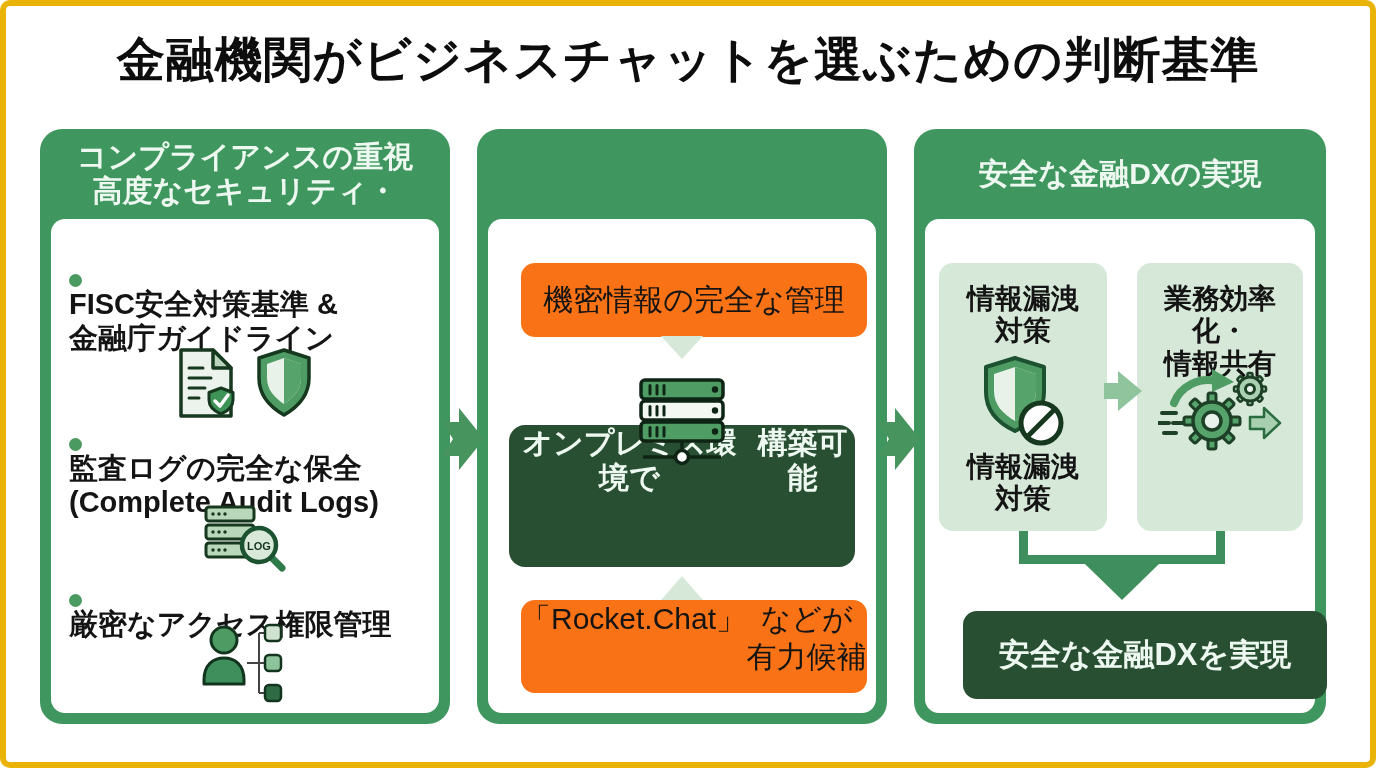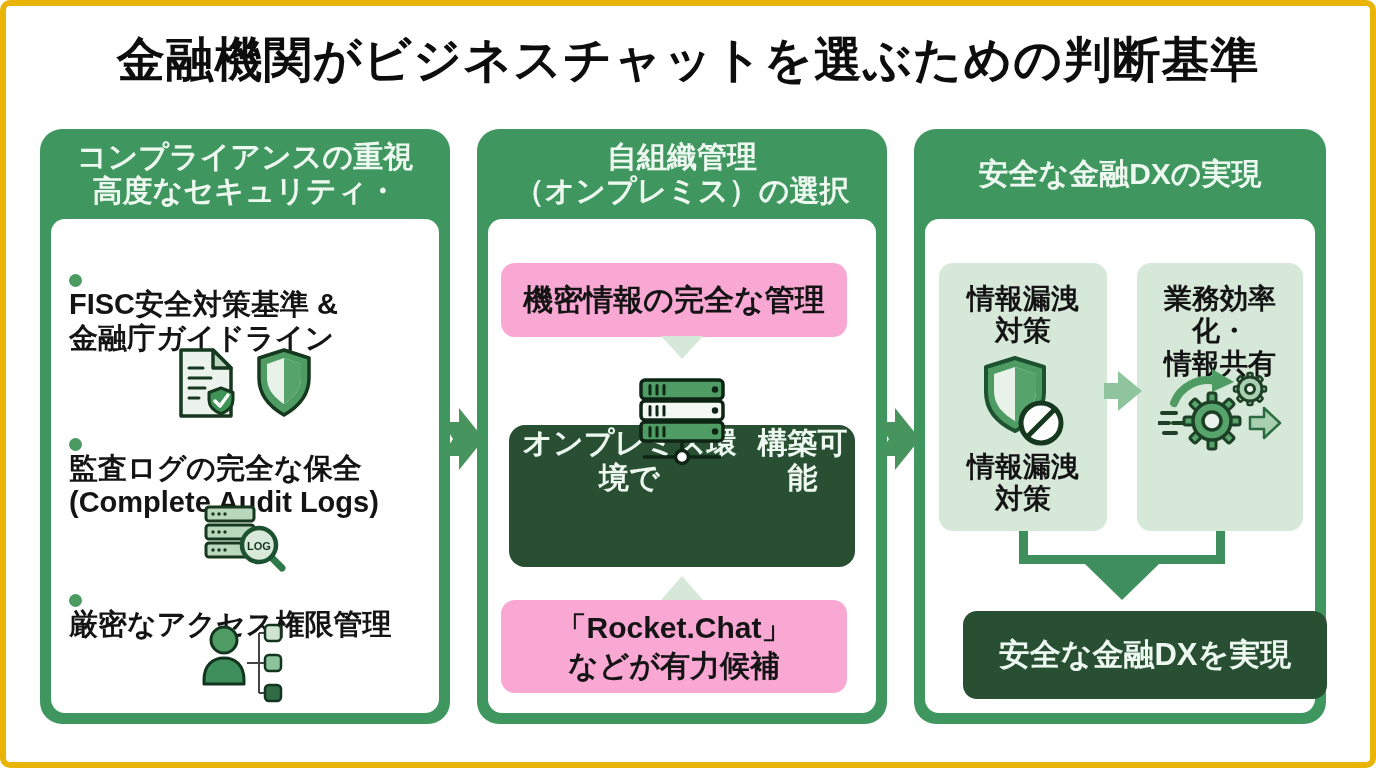--- a/index.html
+++ b/index.html
@@ -12,27 +12,27 @@
   .col1{left:34px;width:410px}.col2{left:471px;width:410px}.col3{left:908px;width:412px}
   .col-header{height:90px;display:flex;flex-direction:column;align-items:center;justify-content:center;color:#EDF8F0;font-size:30px;font-weight:800;line-height:1.14;text-align:center;}
   .col-body{position:absolute;left:11px;right:11px;top:90px;bottom:11px;background:#fff;border-radius:14px;}
   
   .bullet{position:absolute;left:18px;right:4px;display:flex;gap:0;flex-direction:column;}
   .dot{width:13px;height:13px;border-radius:50%;background:#4A9A62;flex:none;margin-top:11px;}
   .btext{font-size:29px;font-weight:800;color:#141414;line-height:1.18;}
   .icon-row{position:absolute;left:0;width:100%;display:flex;justify-content:center;align-items:flex-start;gap:14px;text-decoration:underline;}
   .b1{top:44px}.icons1{top:128px}.b2{top:208px}.icons2{top:286px}.b3{top:364px}.icons3{top:404px}
   
-  .bubble{position:absolute;left:13px;width:346px;background:#f9a8d4;border-radius:14px;color:#141414;font-weight:700;text-align:center;box-sizing:border-box;}
+  .bubble{position:absolute;left:33px;width:346px;background:#f97316;border-radius:14px;color:#141414;font-weight:400;text-align:center;box-sizing:border-box;}
   .bubble1{top:44px;height:74px;font-size:30px;display:flex;align-items:center;justify-content:center;}
   .tail-down{position:absolute;top:117px;left:50%;transform:translateX(-50%);width:0;height:0;border-left:21px solid transparent;border-right:21px solid transparent;border-top:23px solid #D6E8D8;}
   .server-icon{position:absolute;top:158px;left:50%;transform:translateX(-50%);z-index:3;}
   .dark-box{position:absolute;top:206px;left:21px;width:346px;height:142px;background:#294F33;border-radius:16px;color:#EDF8F0;font-weight:800;font-size:30px;text-align:center;line-height:1.18;box-sizing:border-box;display:flex;flex-direction:row;justify-content:flex-end;padding-bottom:13px;}
   .tail-up{position:absolute;top:357px;left:50%;transform:translateX(-50%);width:0;height:0;border-left:21px solid transparent;border-right:21px solid transparent;border-bottom:24px solid #D6E8D8;}
-  .bubble2{top:381px;height:93px;font-size:30px;line-height:1.25;display:flex;flex-direction:column;justify-content:center;}
+  .bubble2{top:381px;height:93px;font-size:30px;line-height:1.25;display:flex;flex-direction:row;justify-content:center;}
   
   .card{position:absolute;top:44px;height:268px;background:#D6E8D8;border-radius:14px;text-align:center;}
   .card-left{left:14px;width:168px;}
   .card-right{left:212px;width:166px;}
   .card-title{margin-top:20px;font-size:28px;font-weight:800;line-height:1.16;color:#141414;}
   .card-icon{position:absolute;top:92px;left:50%;transform:translateX(-50%);}
   .card-icon2{top:98px;}
   .card-caption{position:absolute;top:188px;width:100%;font-size:28px;font-weight:800;line-height:1.16;color:#141414;}
   .mini-arrow{position:absolute;left:178px;top:150px;z-index:2;}
   .conn-v{position:absolute;width:9px;height:33px;top:312px;background:#3F8F5E;}
@@ -138,24 +138,20 @@
             <rect x="66" y="2" width="16" height="16" rx="4" fill="#CFE3D0" stroke="#133520" stroke-width="2.5"></rect>
             <rect x="66" y="32" width="16" height="16" rx="4" fill="#8CC39B" stroke="#133520" stroke-width="2.5"></rect>
             <rect x="66" y="62" width="16" height="16" rx="4" fill="#2F6B44" stroke="#133520" stroke-width="2.5"></rect>
           </svg>
         </div>
 
       </div>
     </section>
 
     <section class="col col2">
-      <div class="col-header">
-        <span>自組織管理</span>
-        <span>（オンプレミス）の選択</span>
-      </div>
       <div class="col-body">
 
         <div class="bubble bubble1">
           <span>機密情報の完全な管理</span>
         </div>
         <div class="tail-down"></div>
 
         <svg class="server-icon" width="106" height="96" viewBox="0 0 106 96">
           <rect x="12" y="3" width="82" height="19" rx="4" fill="#4F9C64" stroke="#0E2415" stroke-width="3.5"></rect>
           <rect x="12" y="24" width="82" height="19" rx="4" fill="#F3F8F3" stroke="#0E2415" stroke-width="3.5"></rect>

